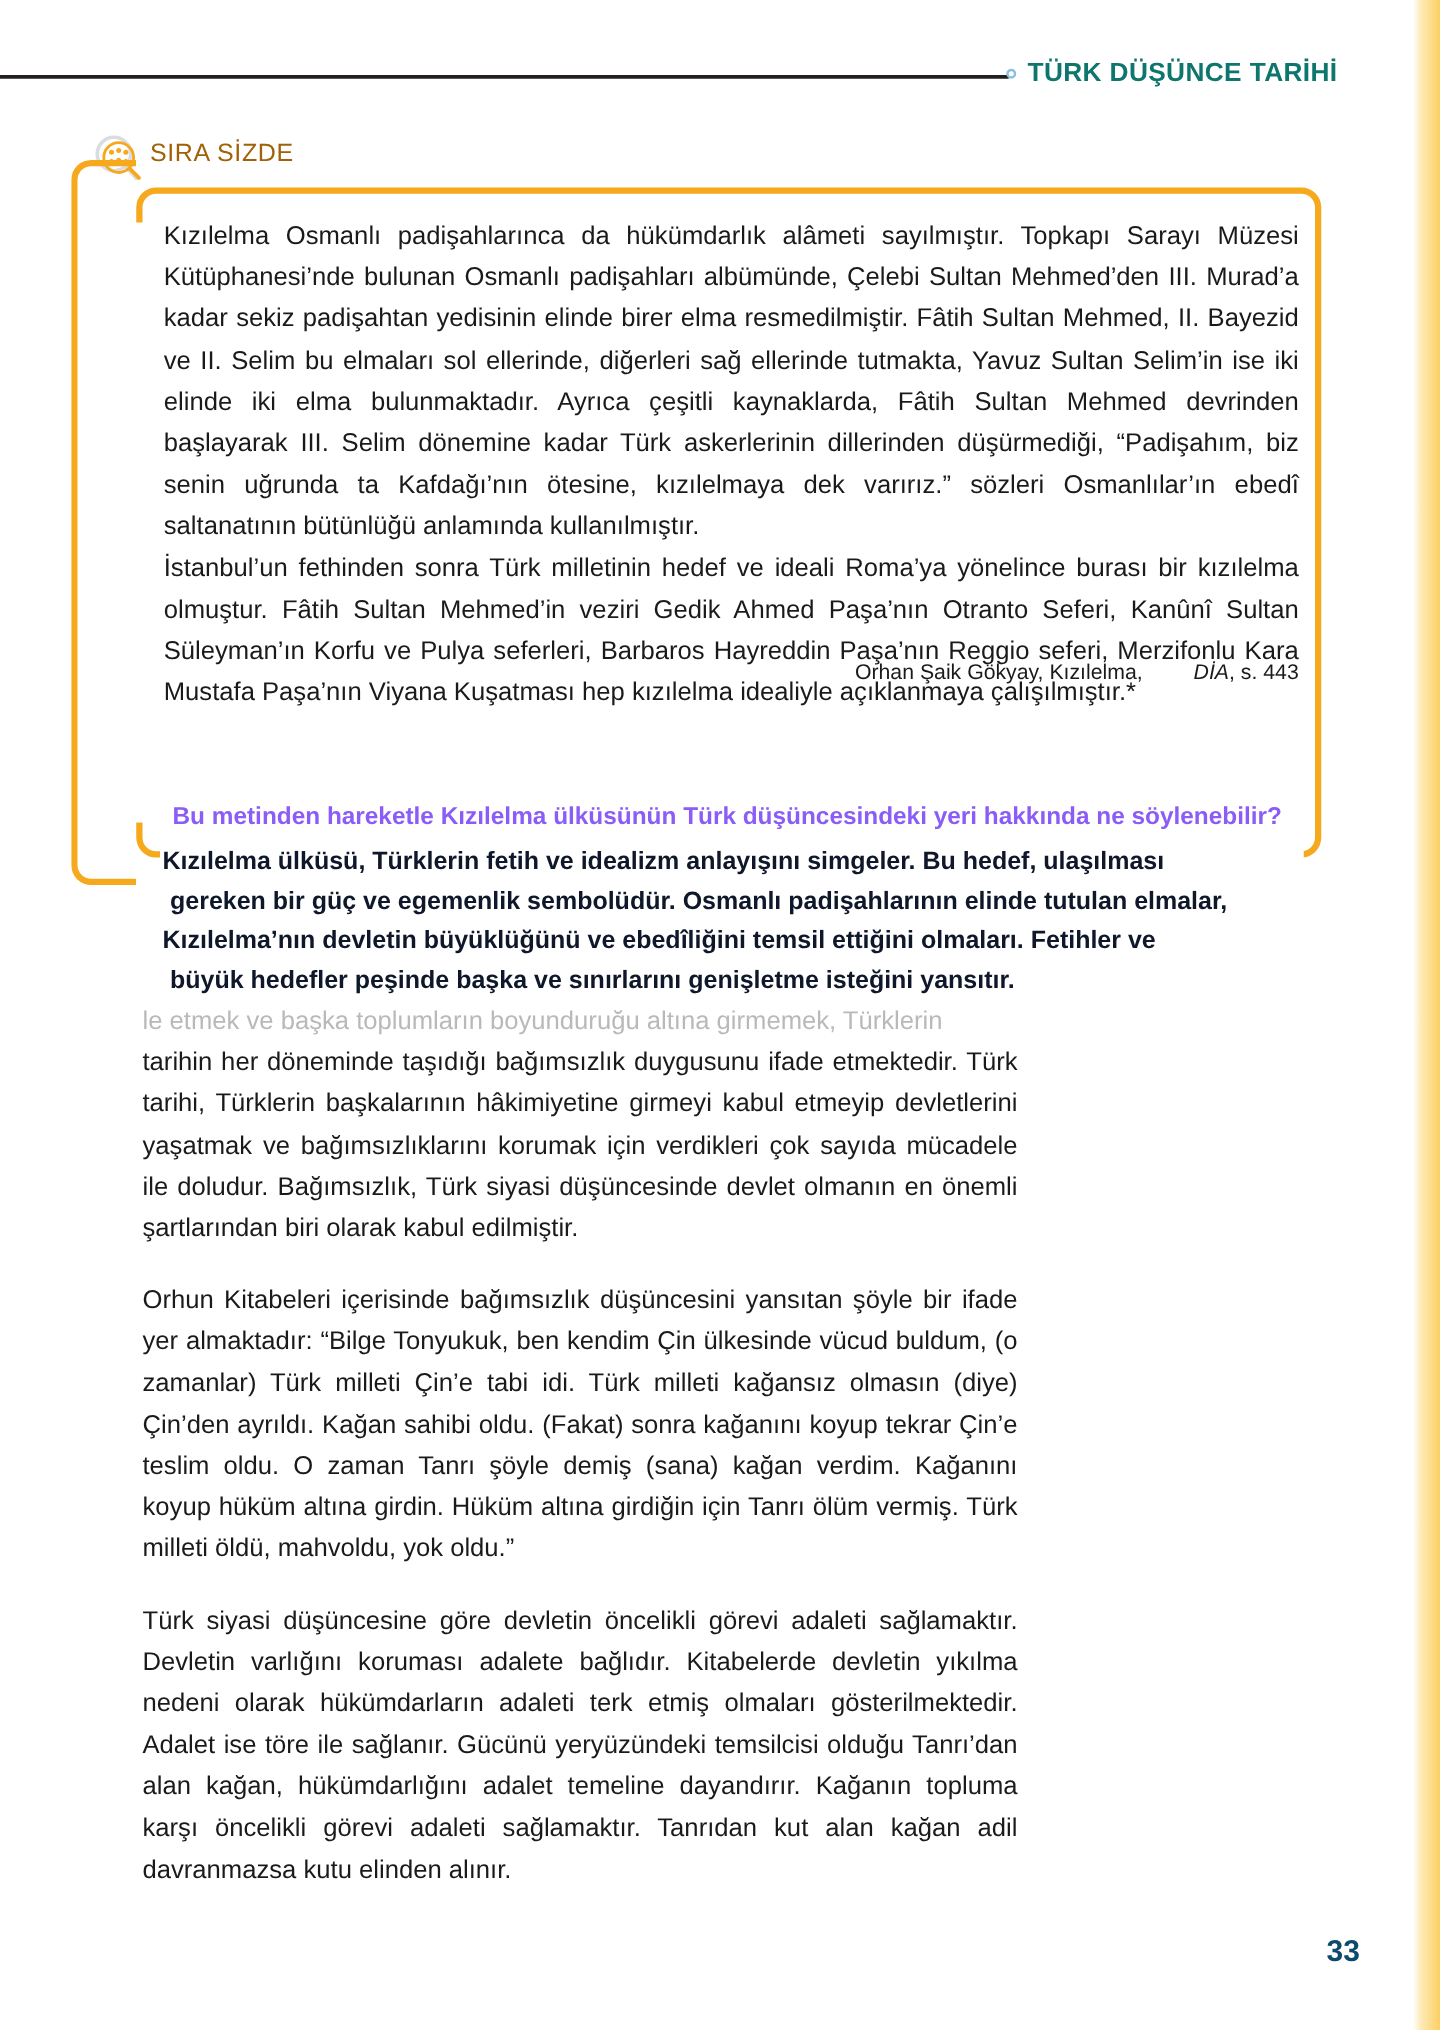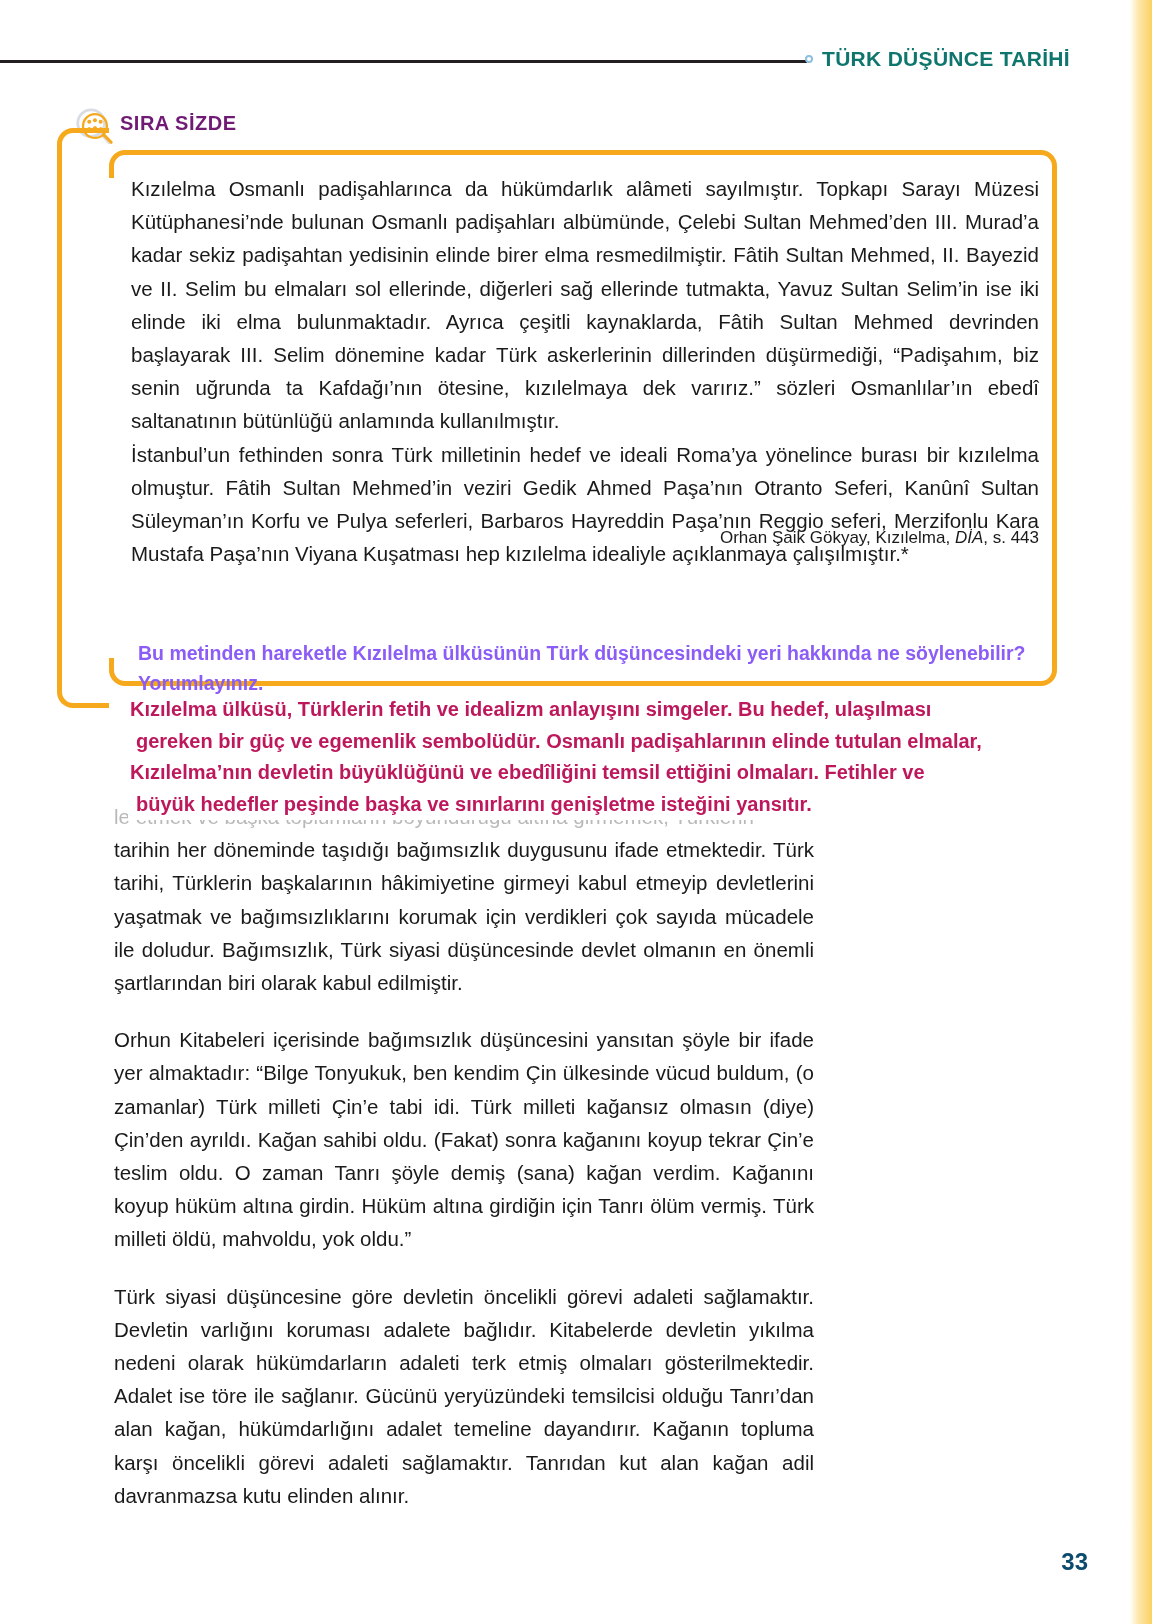--- a/index.html
+++ b/index.html
@@ -80,23 +80,23 @@
     left: 16px;
     top: 2px;
     width: 42px;
     height: 42px;
   }
   .activity-label {
     position: absolute;
     left: 63px;
     top: 8px;
     font-size: 20px;
-    font-weight: bold;
+    font-weight: normal;
     letter-spacing: .5px;
-    color: #701a75;
+    color: #a16207;
     white-space: nowrap;
   }
 
   
   .frame {
     position: absolute;
     left: 57px;
     top: 128px;
     width: 1000px;
     height: 580px;
@@ -158,43 +158,43 @@
 
   .citation {
     position: absolute;
     left: 131px;
     top: 528px;
     width: 908px;
     text-align: right;
     font-size: 17px;
     color: #1a1a1a;
   }
-  .citation i { font-style: italic; }
+  .citation i { font-style: italic; margin-left: 36px; }
 
   .question {
     position: absolute;
     left: 138px;
     top: 638px;
     width: 900px;
     font-size: 19.5px;
     font-weight: bold;
     line-height: 1.55;
     color: #8b5cf6;
   }
 
   
   .answer {
     position: absolute;
     left: 128px;
-    top: 694px;
+    top: 674px;
     width: 915px;
     font-size: 20px;
     font-weight: bold;
     line-height: 1.58;
-    color: #be185d;
+    color: #0f172a;
     background: #ffffff;
     z-index: 5;
   }
   .answer span { display: block; white-space: nowrap; }
   .answer .ln1 { padding-left: 2px; }
   .answer .ln2 { padding-left: 8px; }
   .answer .ln3 { padding-left: 2px; }
   .answer .ln4 { padding-left: 10px; }
   .answer .ln5 { padding-left: 8px; }
 

